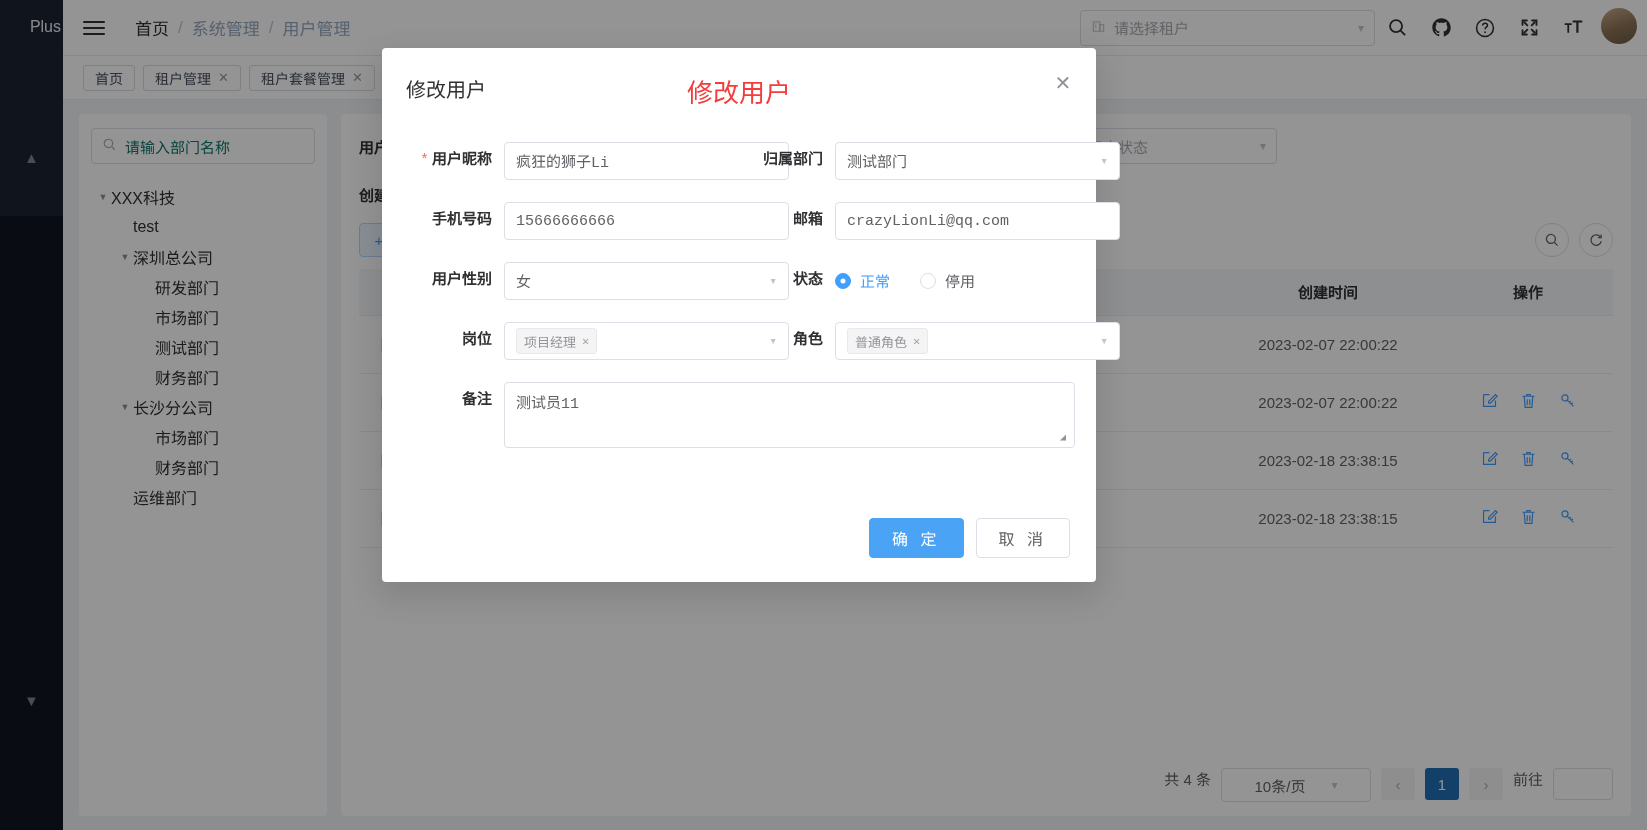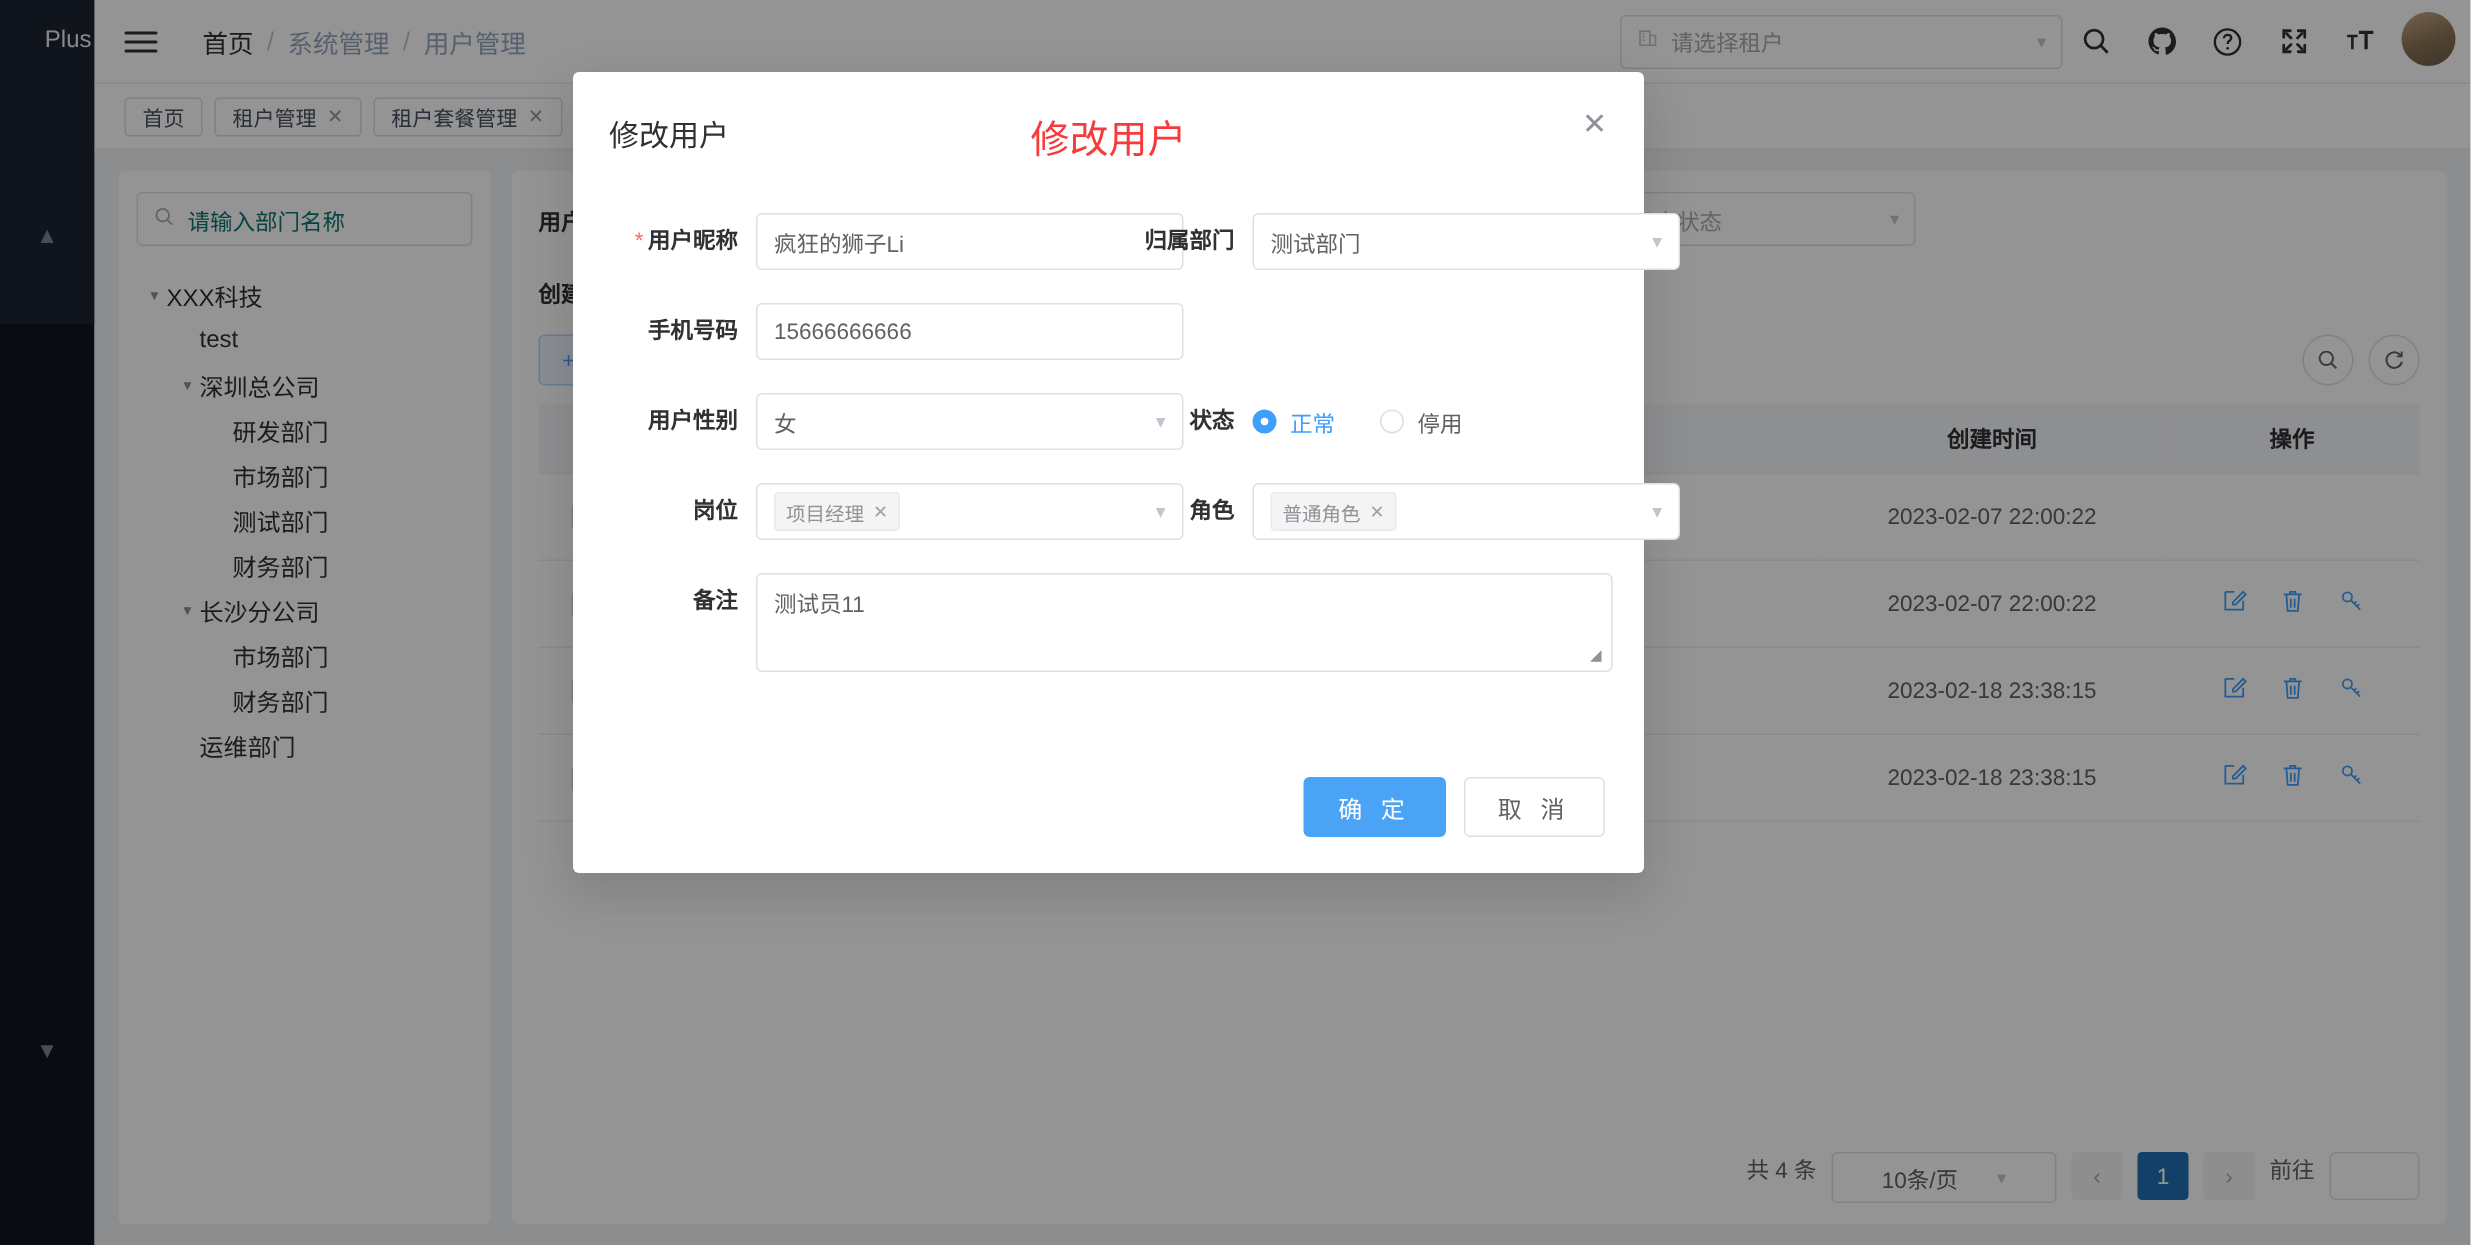--- a/index.html
+++ b/index.html
@@ -210,21 +210,21 @@
   .dlg-title { font-size: 20px; color: #303133; }
   .dlg-title-red {
     position: absolute; left: 0; right: 0; top: 24px; text-align: center;
     font-size: 26px; color: #f53c3c; pointer-events: none;
   }
   .dlg-close {
     position: absolute; right: 20px; top: 22px; width: 26px; height: 26px;
     display: flex; align-items: center; justify-content: center;
     color: #909399; font-size: 20px; cursor: pointer; line-height: 1;
   }
-  .dlg-body { padding: 18px 26px 0 26px; flex: 1; }
+  .dlg-body { padding: 18px 26px 0 26px; flex: 1; font-family: Liberation Mono, monospace; }
 
   .frow { display: flex; margin-bottom: 22px; }
   .fcol { display: flex; align-items: flex-start; width: 50%; }
   .flabel {
     width: 96px; flex-shrink: 0; text-align: right; padding-right: 12px;
     font-size: 15px; font-weight: bold; color: #303133; line-height: 38px;
     white-space: nowrap;
   }
   .flabel .req { color: #f56c6c; font-weight: normal; margin-right: 3px; }
   .fctl { flex: 1; }
@@ -625,20 +625,28 @@
 
       <div class="frow">
         <div class="fcol">
           <div class="flabel">手机号码</div>
           <div class="fctl">
             <div class="inp">
               <span>15666666666</span>
             </div>
           </div>
         </div>
+        <div class="fcol">
+          <div class="flabel">邮箱</div>
+          <div class="fctl">
+            <div class="inp">
+              <span>crazyLionLi@qq.com</span>
+            </div>
+          </div>
+        </div>
       </div>
 
       <div class="frow">
         <div class="fcol">
           <div class="flabel">用户性别</div>
           <div class="fctl">
             <div class="inp">
               <span>女</span>
               <span class="arrow">▾</span>
             </div>

